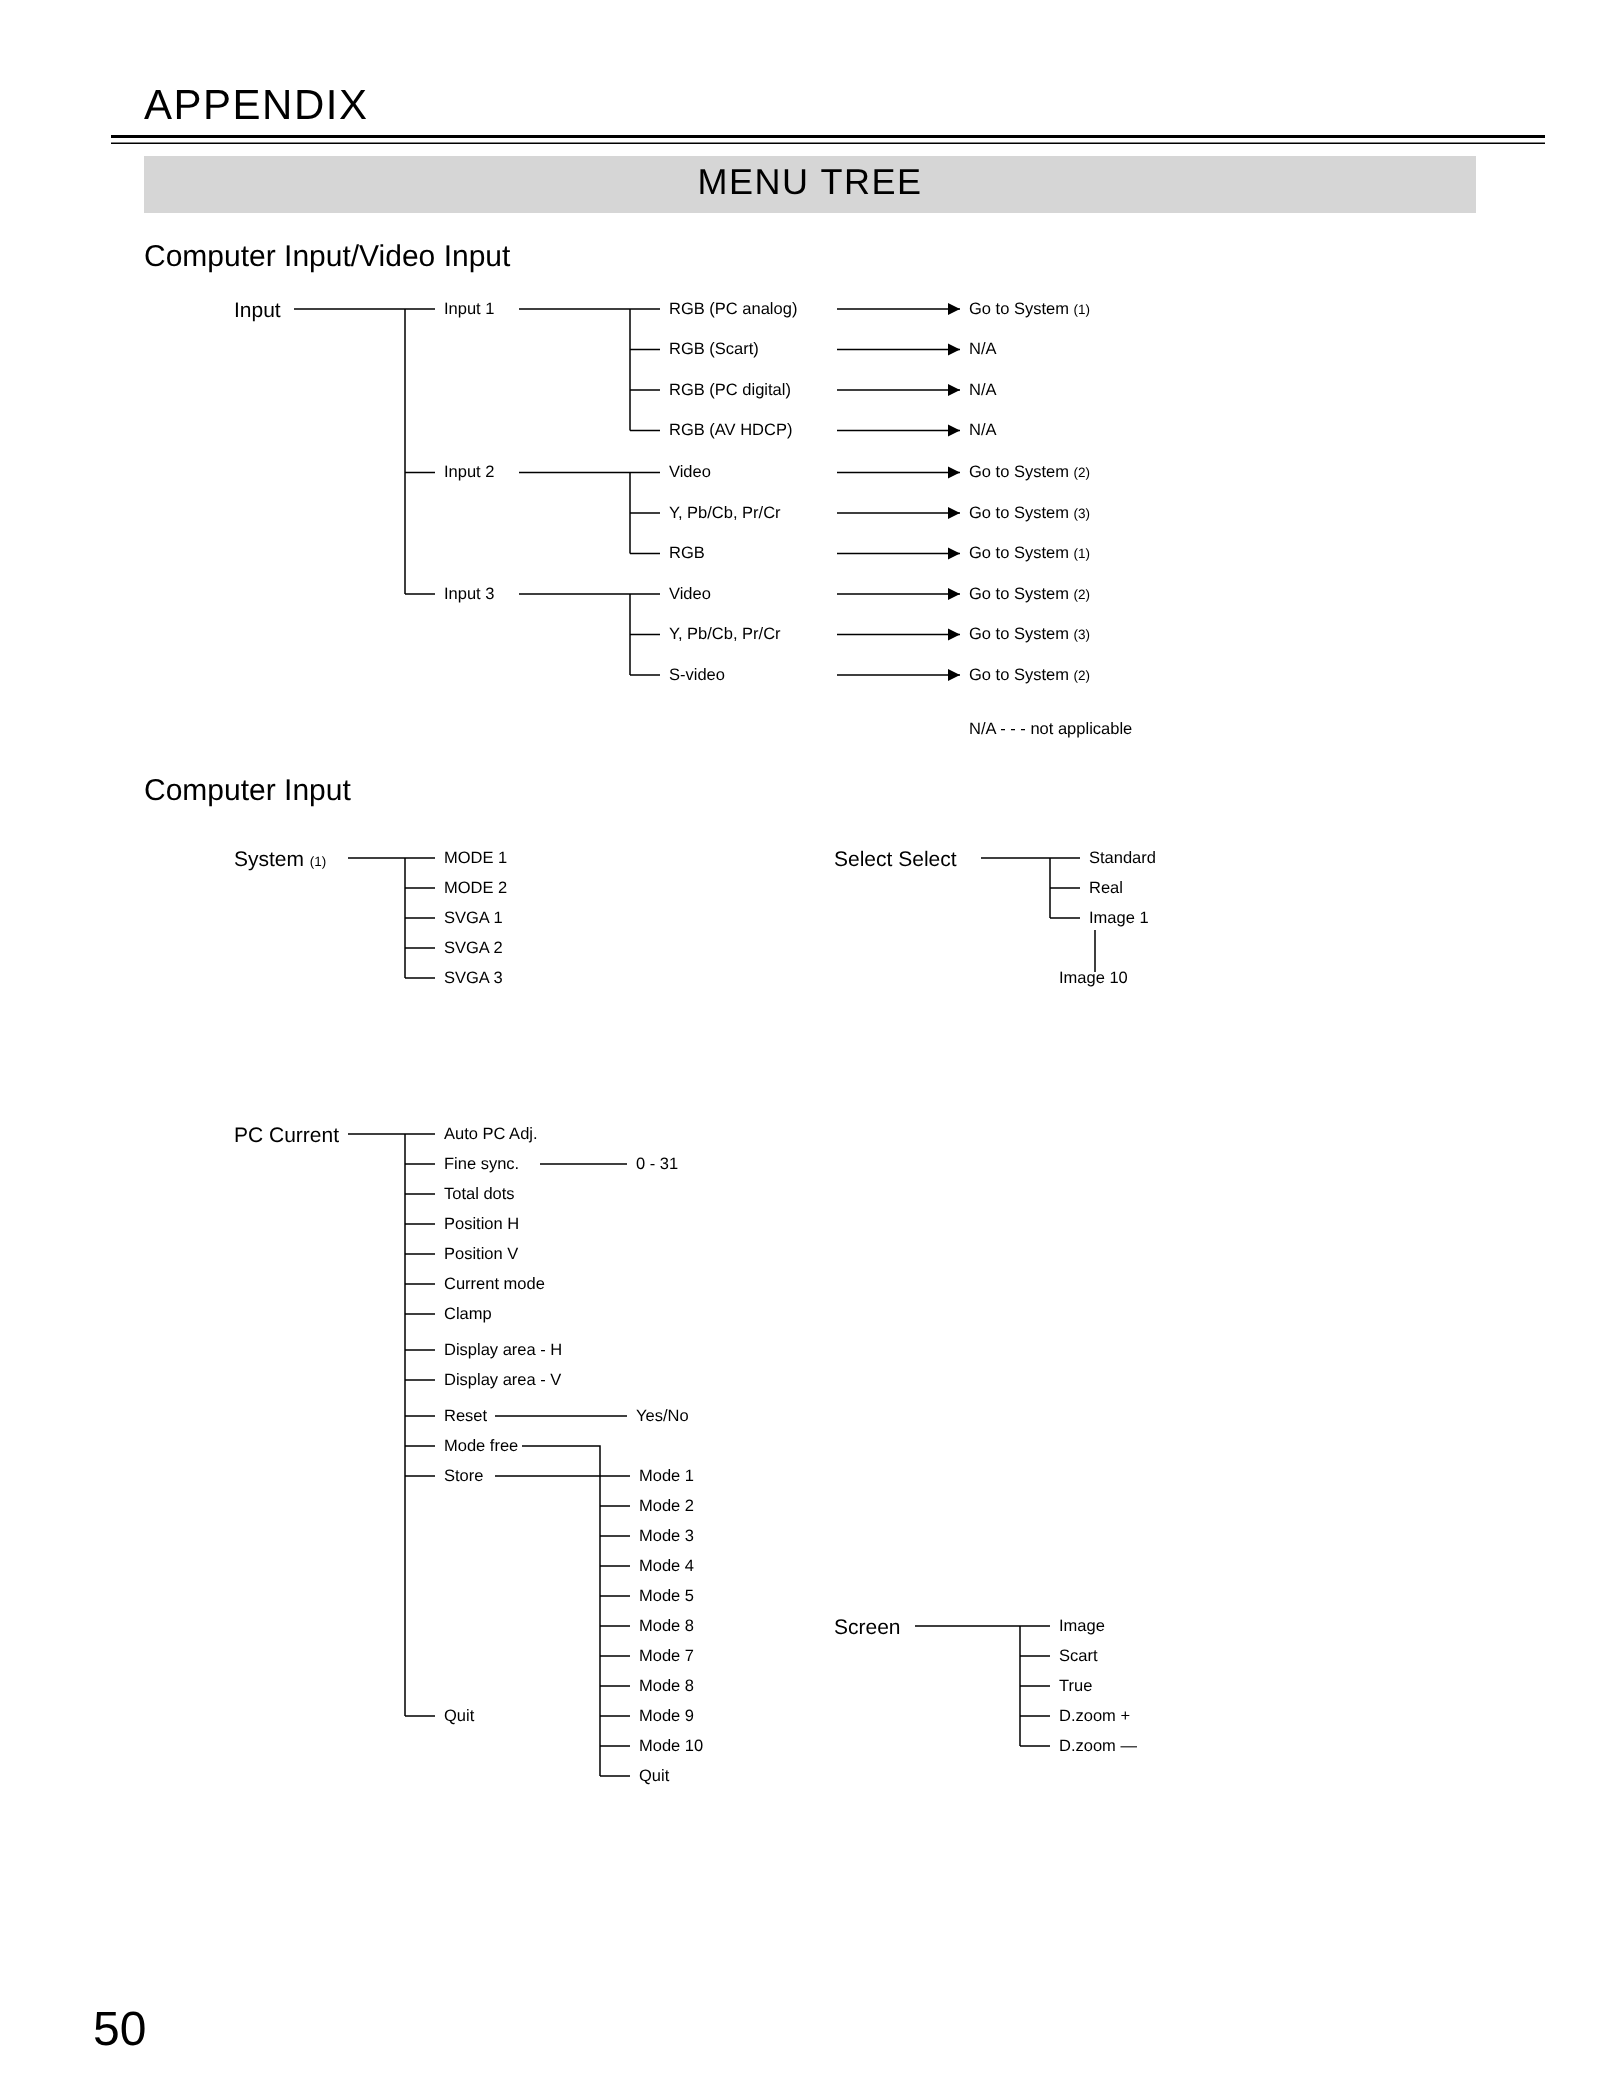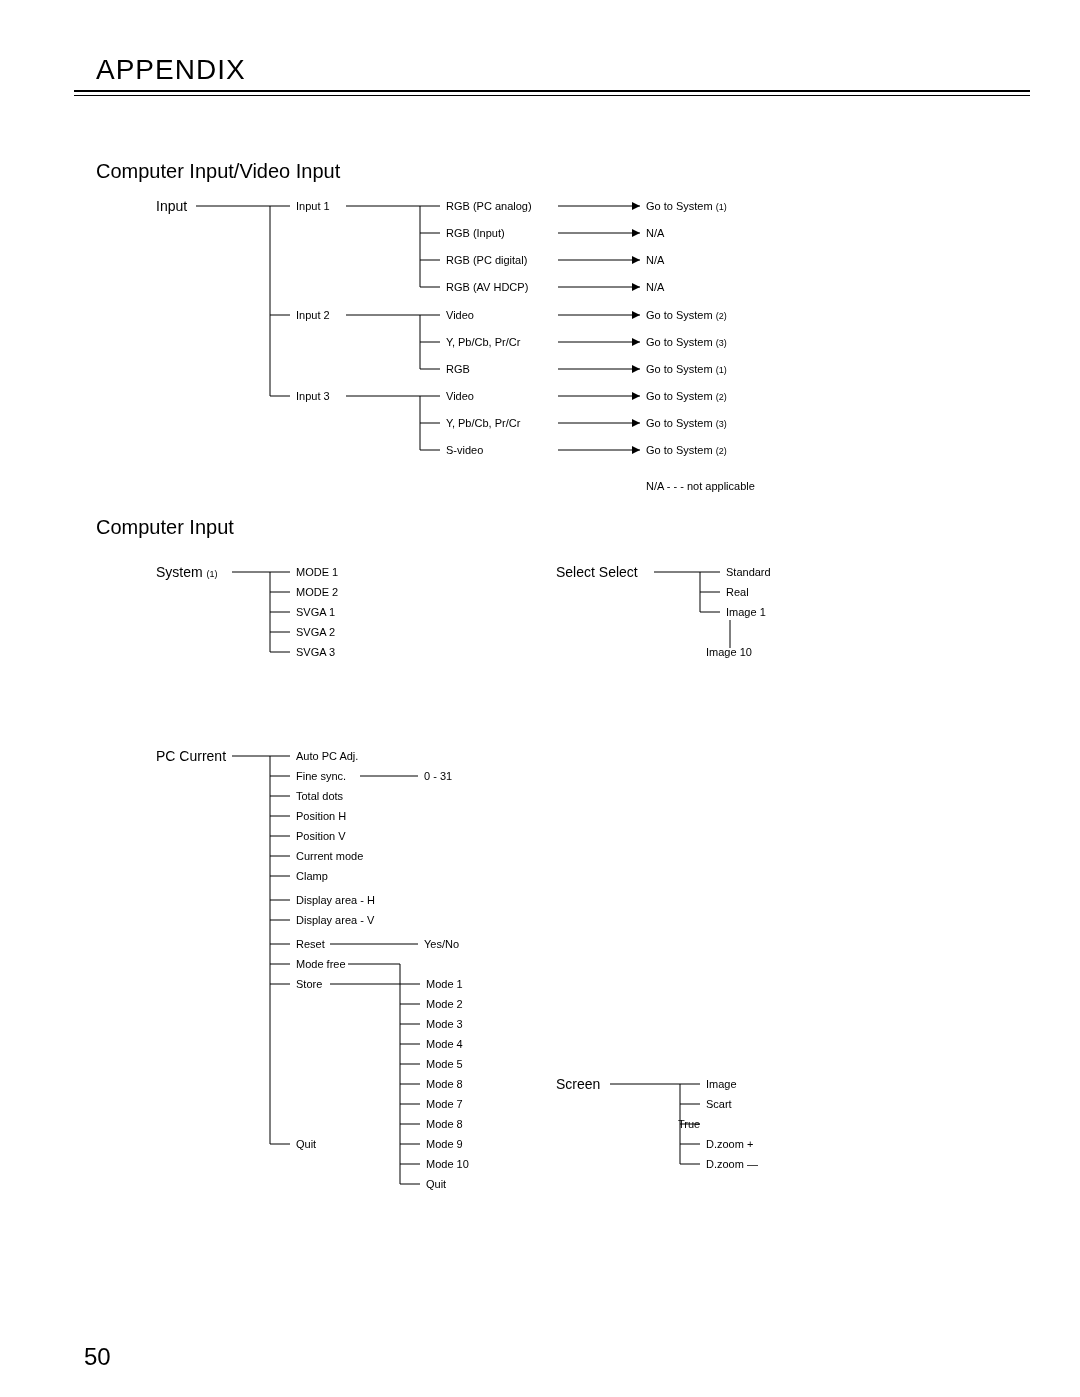--- a/index.html
+++ b/index.html
@@ -5,33 +5,34 @@
 html,body{margin:0;padding:0;background:#fff;font-family:Arial,Helvetica,sans-serif;color:#000}
 .page{position:relative;width:1080px;height:1397px;margin:0 auto;background:#fff}
 .appendix{position:absolute;left:96px;top:54px;font-size:28px;letter-spacing:1px}
 .rule1{position:absolute;left:74px;right:50px;top:90px;border-top:2px solid #000}
 .rule2{position:absolute;left:74px;right:50px;top:95px;border-top:1px solid #000}
 .menutree{position:absolute;left:96px;right:96px;top:104px;height:34px;background:#d6d6d6;text-align:center;font-size:24px;padding-top:4px;letter-spacing:1px}
 .h2{position:absolute;font-size:20px}
 .t{position:absolute;font-size:14px;white-space:nowrap}
 .ts{position:absolute;font-size:11px;white-space:nowrap}
 .sub{font-size:9px}
-.pagenum{position:absolute;left:84px;bottom:26px;font-size:24px}
+.pagenum{position:absolute;left:62px;bottom:26px;font-size:32px}
 svg.tree{position:absolute;left:0;top:0}
 svg .l{stroke:#000;stroke-width:1;fill:none}
 svg .arrow{fill:#000}
 </style>
 </head>
 <body>
 
 <div class="page">
 
 <div class="appendix">APPENDIX</div>
 <div class="rule1"></div>
 <div class="rule2"></div>
+<div class="menutree">MENU TREE</div>
 
 <div class="h2" style="left:96px;top:160px">Computer Input/Video Input</div>
 <div class="h2" style="left:96px;top:516px">Computer Input</div>
 
 <svg class="tree" width="1080" height="500">
 
   <path class="l" d="M196 206 H270 V396 M270 206 H290 M270 315 H290 M270 396 H290"></path>
 
   <path class="l" d="M346 206 H420 V287 M420 206 H440 M420 233 H440 M420 260 H440 M420 287 H440"></path>
 
@@ -56,21 +57,21 @@
         <path d="M640 450 l-8 -4 v8 z"></path>
   </g>
 </svg>
 
 <div class="t" style="left:156px;top:198px">Input</div>
 <div class="ts" style="left:296px;top:200px">Input 1</div>
 <div class="ts" style="left:296px;top:309px">Input 2</div>
 <div class="ts" style="left:296px;top:390px">Input 3</div>
 
 <div class="ts" style="left:446px;top:200px">RGB (PC analog)</div>
-<div class="ts" style="left:446px;top:227px">RGB (Input)</div>
+<div class="ts" style="left:446px;top:227px">RGB (Scart)</div>
 <div class="ts" style="left:446px;top:254px">RGB (PC digital)</div>
 <div class="ts" style="left:446px;top:281px">RGB (AV HDCP)</div>
 
 <div class="ts" style="left:446px;top:309px">Video</div>
 <div class="ts" style="left:446px;top:336px">Y, Pb/Cb, Pr/Cr</div>
 <div class="ts" style="left:446px;top:363px">RGB</div>
 
 <div class="ts" style="left:446px;top:390px">Video</div>
 <div class="ts" style="left:446px;top:417px">Y, Pb/Cb, Pr/Cr</div>
 <div class="ts" style="left:446px;top:444px">S-video</div>
@@ -145,18 +146,18 @@
 <div class="ts" style="left:426px;top:1078px">Mode 8</div>
 <div class="ts" style="left:426px;top:1098px">Mode 7</div>
 <div class="ts" style="left:426px;top:1118px">Mode 8</div>
 <div class="ts" style="left:426px;top:1138px">Mode 9</div>
 <div class="ts" style="left:426px;top:1158px">Mode 10</div>
 <div class="ts" style="left:426px;top:1178px">Quit</div>
 
 <div class="t" style="left:556px;top:1076px">Screen</div>
 <div class="ts" style="left:706px;top:1078px">Image</div>
 <div class="ts" style="left:706px;top:1098px">Scart</div>
-<div class="ts" style="left:678px;top:1118px">True</div>
+<div class="ts" style="left:706px;top:1118px">True</div>
 <div class="ts" style="left:706px;top:1138px">D.zoom +</div>
 <div class="ts" style="left:706px;top:1158px">D.zoom —</div>
 
 <div class="pagenum">50</div>
 </div>
 
 </body></html>

